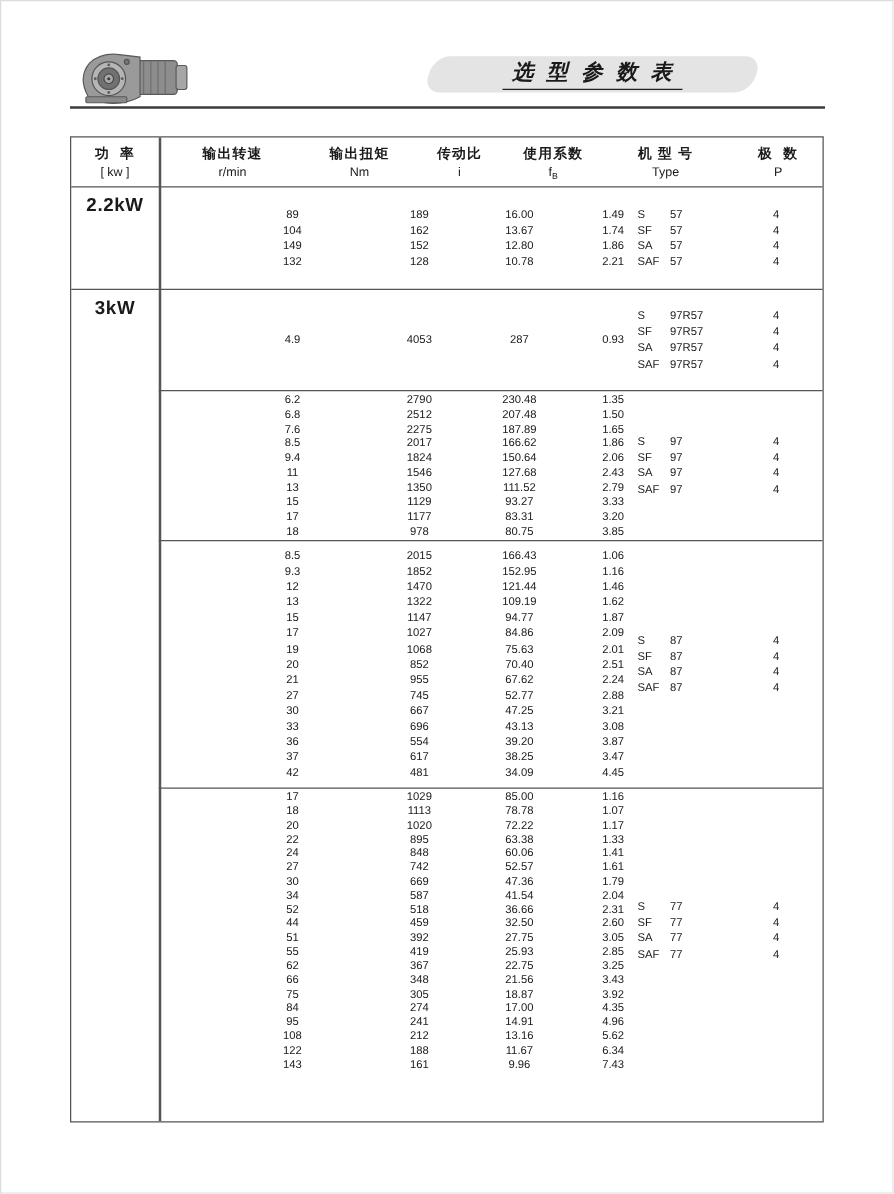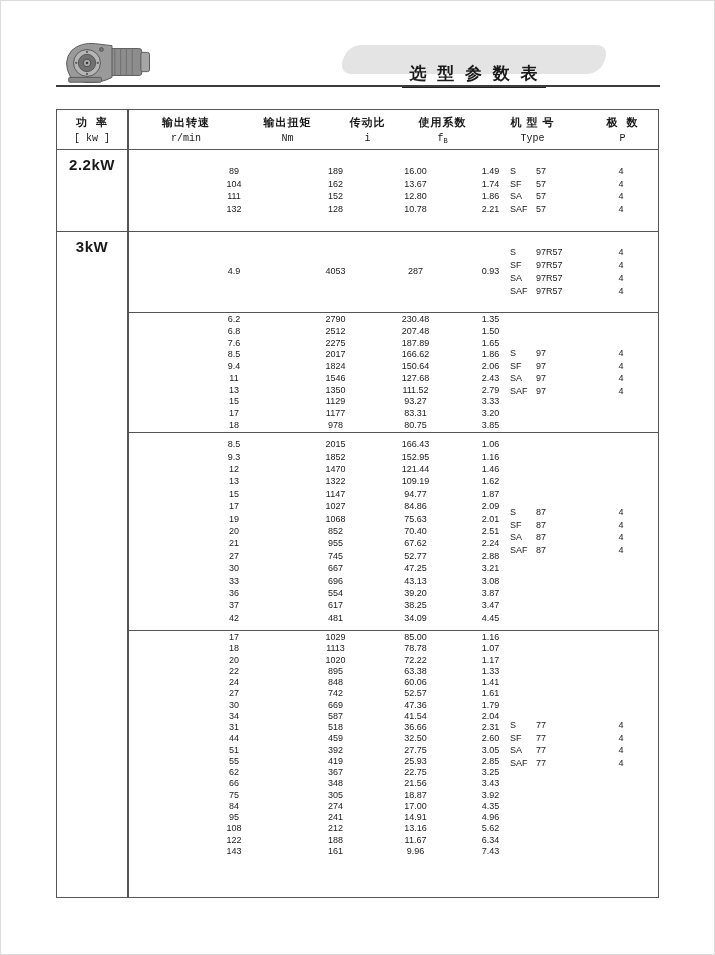--- a/index.html
+++ b/index.html
@@ -11,39 +11,39 @@
   
   .logo{position:absolute;left:58px;top:36px;width:106px;height:50px;}
   .banner-shape{
     position:absolute;left:342px;top:44px;width:262px;height:29px;
     background:#e4e4e4;transform:skewX(-20deg);
     border-radius:12px 14px 12px 14px;
   }
   .banner-text{
     position:absolute;left:342px;top:43px;width:262px;height:30px;
     display:flex;align-items:center;justify-content:center;
-    font-weight:bold;font-size:17px;letter-spacing:3px;margin-top:16px;
+    font-style:italic;font-weight:bold;font-size:17px;letter-spacing:3px;
   }
   .banner-text span{border-bottom:1.5px solid #222;padding:0 6px 2px 8px;white-space:pre;}
   .top-rule{position:absolute;left:55px;top:84px;width:604px;height:2px;background:#3c3c3c;}
   
   .ptable{
     position:absolute;left:55px;top:108px;width:603px;height:789px;
     border:1.5px solid #555;box-sizing:border-box;
     display:flex;flex-direction:column;
   }
   .vdivider{position:absolute;left:70px;top:0;bottom:0;width:1.5px;background:#555;z-index:5;}
   .thead{
     display:grid;grid-template-columns:70px 118px 85px 75px 75px 105px 75px;
     height:40px;border-bottom:1.5px solid #555;box-sizing:border-box;
     align-items:center;flex:0 0 auto;
   }
   .hcell{text-align:center;}
   .hzh{font-size:11px;font-weight:bold;letter-spacing:1px;white-space:pre;}
-  .hen{font-size:10px;margin-top:3px;white-space:pre;font-family:Liberation Mono, monospace;}
+  .hen{font-size:10px;margin-top:3px;white-space:pre;}
   .hsub{font-size:7px;vertical-align:-2px;}
   .tbody{position:relative;flex:1;display:flex;flex-direction:column;}
   .section{position:relative;box-sizing:border-box;}
   .section-a{height:82px;border-bottom:1.5px solid #555;}
   .section-b{flex:1;}
   .power-label{
     position:absolute;left:0;top:6px;width:70px;text-align:center;
     font-weight:bold;font-size:15px;letter-spacing:0.5px;
   }
   .blocks{position:absolute;left:70px;top:0;right:0;bottom:0;display:flex;flex-direction:column;}
@@ -151,21 +151,21 @@
                   <div class="dcell">16.00</div>
                   <div class="dcell">1.49</div>
                 </div>
                 <div class="drow">
                   <div class="dcell">104</div>
                   <div class="dcell">162</div>
                   <div class="dcell">13.67</div>
                   <div class="dcell">1.74</div>
                 </div>
                 <div class="drow">
-                  <div class="dcell">111</div>
+                  <div class="dcell">149</div>
                   <div class="dcell">152</div>
                   <div class="dcell">12.80</div>
                   <div class="dcell">1.86</div>
                 </div>
                 <div class="drow">
                   <div class="dcell">132</div>
                   <div class="dcell">128</div>
                   <div class="dcell">10.78</div>
                   <div class="dcell">2.21</div>
                 </div>
@@ -508,21 +508,21 @@
                   <div class="dcell">47.36</div>
                   <div class="dcell">1.79</div>
                 </div>
                 <div class="drow">
                   <div class="dcell">34</div>
                   <div class="dcell">587</div>
                   <div class="dcell">41.54</div>
                   <div class="dcell">2.04</div>
                 </div>
                 <div class="drow">
-                  <div class="dcell">31</div>
+                  <div class="dcell">52</div>
                   <div class="dcell">518</div>
                   <div class="dcell">36.66</div>
                   <div class="dcell">2.31</div>
                 </div>
                 <div class="drow">
                   <div class="dcell">44</div>
                   <div class="dcell">459</div>
                   <div class="dcell">32.50</div>
                   <div class="dcell">2.60</div>
                 </div>

